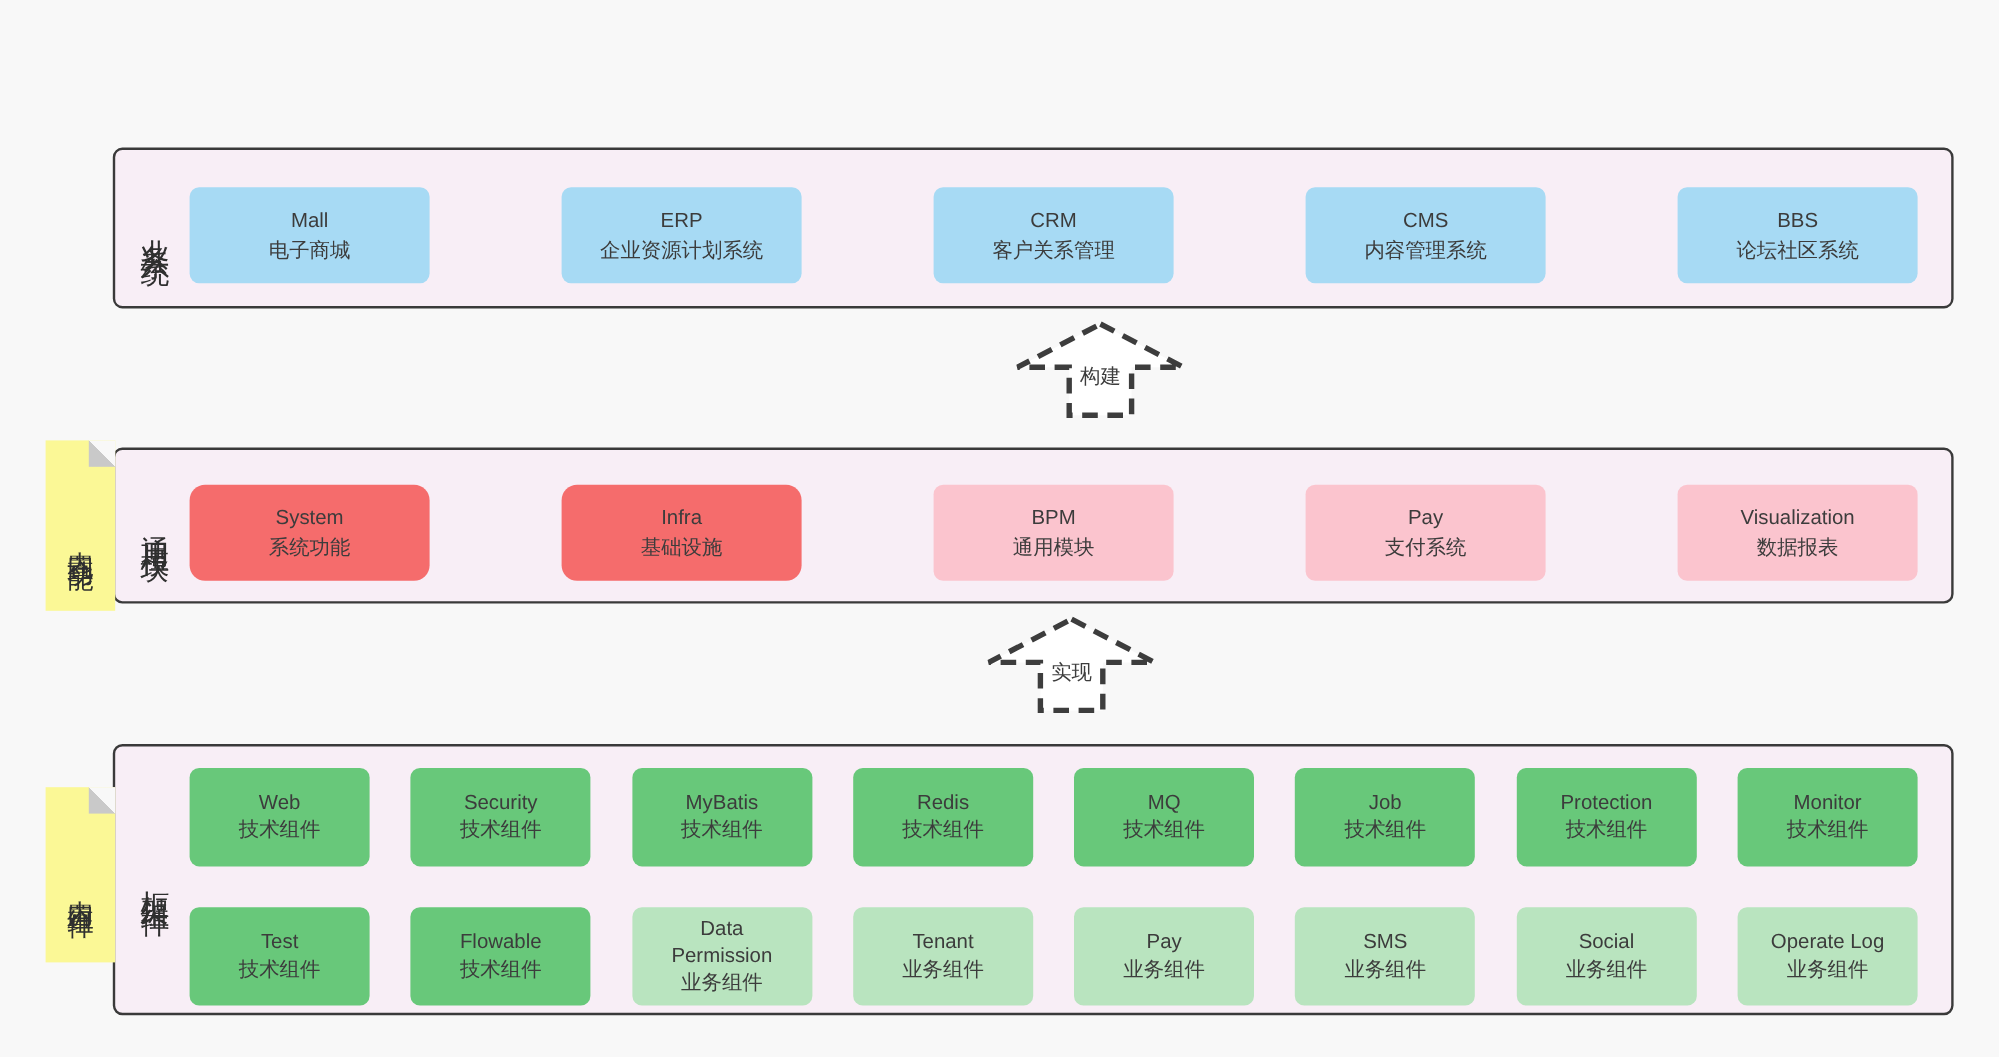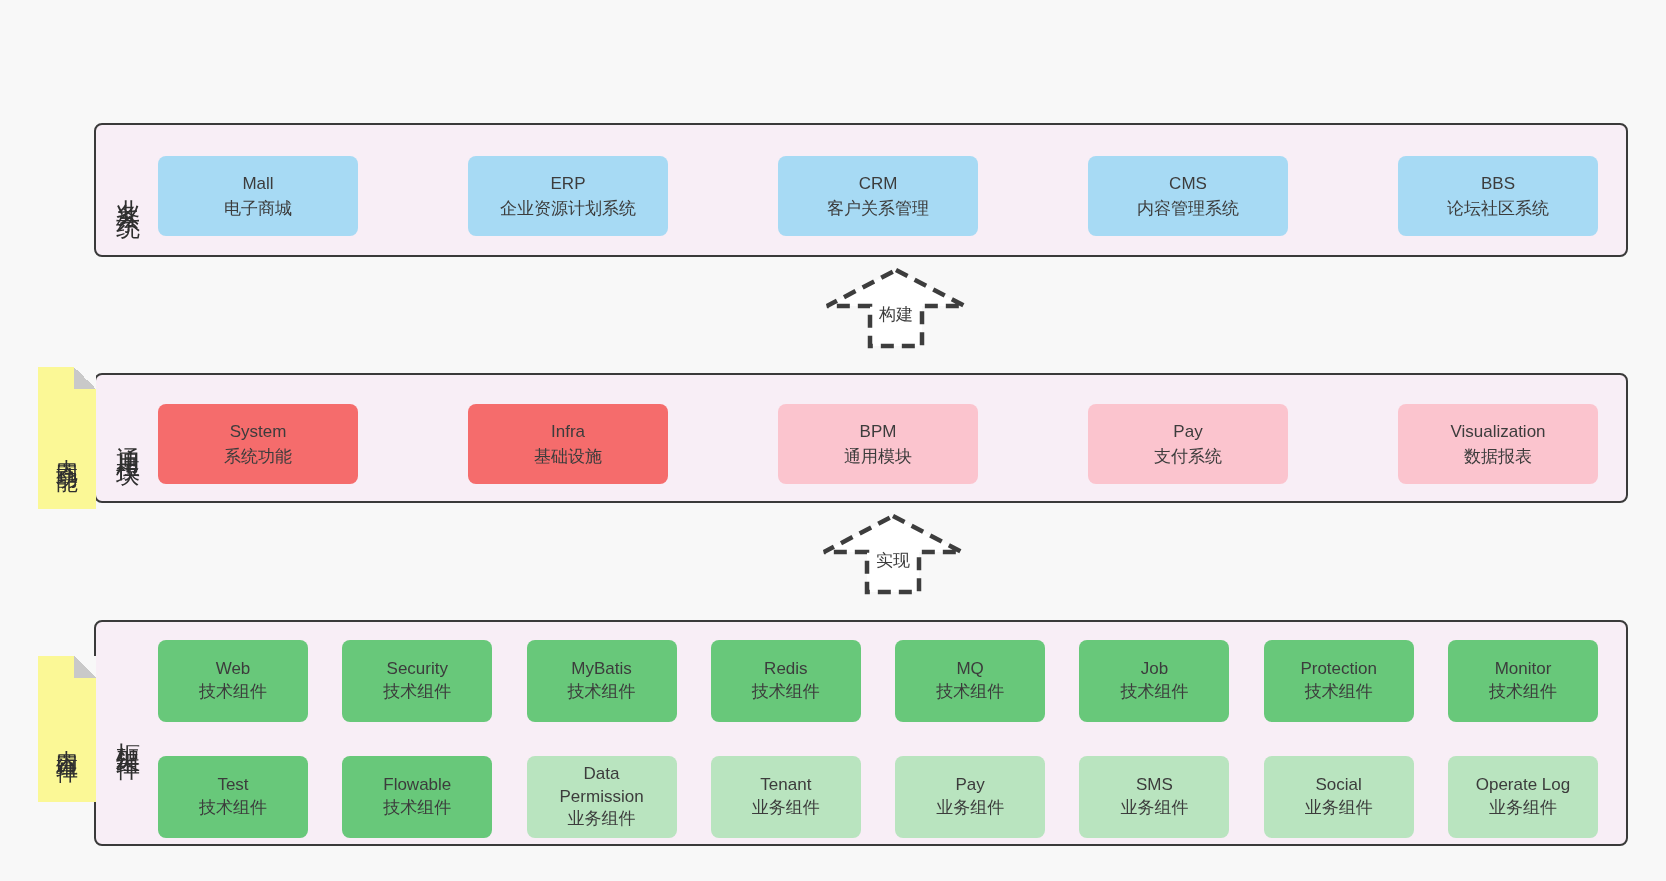--- a/index.html
+++ b/index.html
@@ -37,35 +37,35 @@
   .box{
     height:80px;border-radius:8px;
     display:flex;flex-direction:column;justify-content:center;align-items:center;
     text-align:center;font-size:17px;line-height:1.5;color:var(--text);
     padding:0 10px;
     margin-top:12px;
   }
   .w200{width:200px;}
   .w150{width:150px;height:82px;padding:0 14px;line-height:1.35;}
   .blue{background:var(--blue);}
-  .red{background:var(--red);}
+  .red{background:var(--red);border-radius:13px;}
   .pink{background:var(--pink);}
   .green{background:var(--green);}
   .light-green{background:var(--light-green);}
   .bn,.bd{display:block;}
 
   
   .panel-business{top:123px;height:134px;}
   .panel-modules{top:373px;height:130px;}
   .panel-components{top:620px;height:226px;align-items:center;}
 
   
   .arrow{position:absolute;width:150px;height:84px;z-index:2;}
   .arrow svg{display:block;width:150px;height:84px;}
-  .arrow-build{left:821px;top:266px;}
+  .arrow-build{left:842px;top:266px;}
   .arrow-implement{left:818px;top:512px;}
   .arrow-label{
     position:absolute;left:50%;top:57%;transform:translate(-50%,-50%);
     background:#ffffff;padding:1px 4px;font-size:17px;color:#3d3d3d;
     white-space:nowrap;
   }
 
   
   .sticky{
     position:absolute;left:38px;width:58px;background:var(--sticky-yellow);

